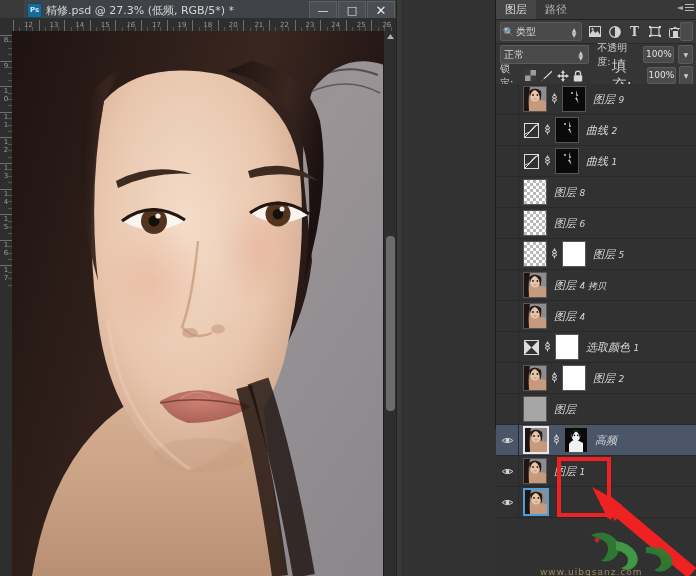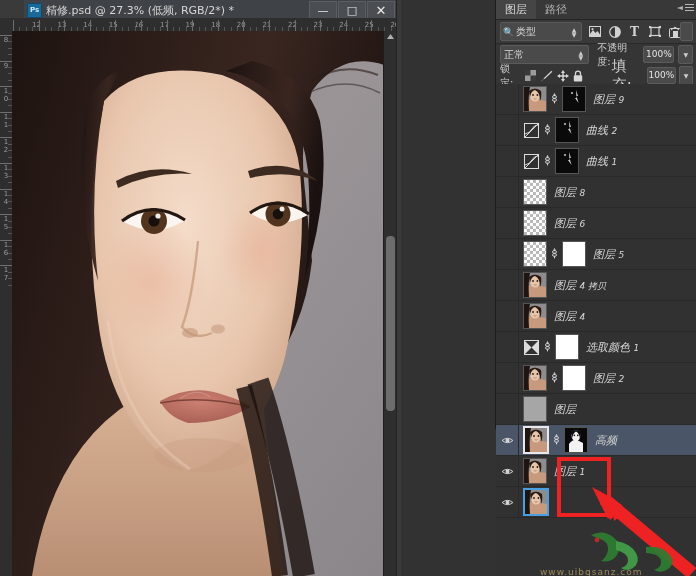--- a/index.html
+++ b/index.html
@@ -23,21 +23,21 @@
   #wbtn-close{font-size:13px;font-weight:bold;}
 
   
   #ruler-corner{position:absolute;left:0;top:18px;width:12px;height:13px;
      background:#2e2e2e;border-right:1px solid #171717;border-bottom:1px solid #171717;}
   #hruler{position:absolute;left:12px;top:18px;width:384px;height:13px;
      background:#2e2e2e;border-bottom:1px solid #171717;overflow:hidden;}
   #vruler{position:absolute;left:0;top:31px;width:12px;height:545px;
      background:#2e2e2e;border-right:1px solid #171717;overflow:hidden;}
   .htick{position:absolute;top:2px;height:13px;border-left:1px solid #6e6e6e;
-     font-size:7px;color:#9a9a9a;padding-left:18px;line-height:11px;}
+     font-size:7px;color:#9a9a9a;padding-left:10px;line-height:11px;}
   .hmin{position:absolute;top:9px;height:4px;border-left:1px solid #555;}
   .vtick{position:absolute;left:0;width:12px;border-top:1px solid #6e6e6e;
      font-size:7px;color:#9a9a9a;text-align:center;line-height:8px;}
   .vdig{display:block;height:8px;}
   .vmin{position:absolute;right:0;width:4px;border-top:1px solid #555;}
 
   
   #canvas-area{position:absolute;left:12px;top:31px;width:384px;height:545px;
      background:#2b2b2b;overflow:hidden;}
   #photo{position:absolute;left:0;top:0;width:372px;height:545px;overflow:hidden;}
@@ -145,21 +145,21 @@
 </style>
 </head>
 <body>
 
 <div id="root">
 
   <div id="doc-window">
 
     <div id="doc-titlebar">
       <div id="doc-icon">Ps</div>
-      <div id="doc-title">精修.psd @ 27.3% (低频, RGB/2*) *</div>
+      <div id="doc-title">精修.psd @ 27.3% (低频, RGB/5*) *</div>
       <div id="wbtns">
         <div class="wbtn">—</div>
         <div class="wbtn">□</div>
         <div class="wbtn" id="wbtn-close">✕</div>
       </div>
     </div>
 
     <div id="ruler-corner"></div>
     <div id="hruler">
         <div class="htick" style="left: 1px;">12</div>

